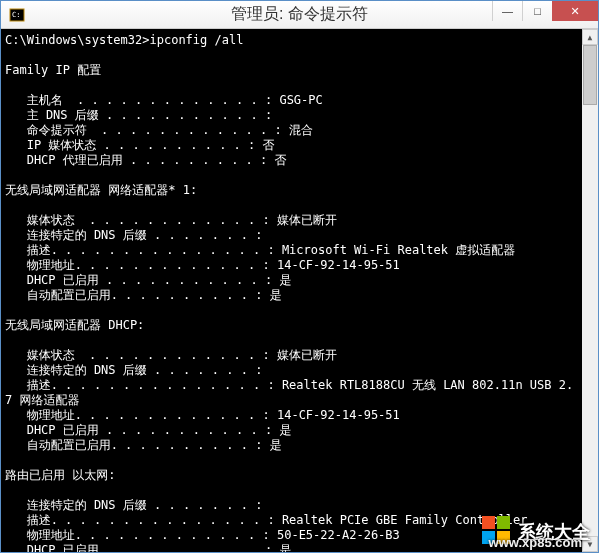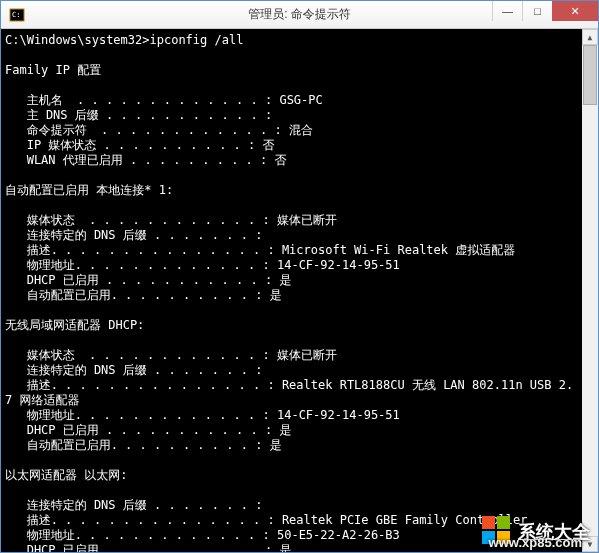--- a/index.html
+++ b/index.html
@@ -34,21 +34,21 @@
       margin-left: 6px;
       display: flex;
       align-items: center;
       justify-content: center;
     }
     .titlebar-icon svg { width: 16px; height: 16px; }
     .titlebar-title {
       position: absolute;
       left: 50%;
       transform: translateX(-50%);
-      font-size: 12px;
+      font-size: 16px;
       color: #333;
       font-family: "Microsoft YaHei", sans-serif;
     }
     .titlebar-controls {
       position: absolute;
       right: 0;
       top: 0;
       display: flex;
       height: 20px;
     }
@@ -165,42 +165,42 @@
   </div>
 
   <div class="terminal"><span>C:\Windows\system32&gt;</span><span>ipconfig /all</span>
 
 <span>Family IP 配置</span>
 
 <span><span>   主机名  . . . . . . . . . . . . . : </span><span>GSG-PC</span></span>
 <span><span>   主 DNS 后缀 . . . . . . . . . . . : </span><span></span></span>
 <span><span>   命令提示符  . . . . . . . . . . . . : </span><span>混合</span></span>
 <span><span>   IP 媒体状态 . . . . . . . . . . : </span><span>否</span></span>
-<span><span>   WLAN 代理已启用 . . . . . . . . . : </span><span>否</span></span>
-
-<span>自动配置已启用 本地连接* 1:</span>
+<span><span>   DHCP 代理已启用 . . . . . . . . . : </span><span>否</span></span>
+
+<span>无线局域网适配器 网络适配器* 1:</span>
 
 <span><span>   媒体状态  . . . . . . . . . . . . : </span><span>媒体已断开</span></span>
 <span><span>   连接特定的 DNS 后缀 . . . . . . . : </span><span></span></span>
 <span><span>   描述. . . . . . . . . . . . . . . : </span><span>Microsoft Wi-Fi Realtek 虚拟适配器</span></span>
 <span><span>   物理地址. . . . . . . . . . . . . : </span><span>14-CF-92-14-95-51</span></span>
 <span><span>   DHCP 已启用 . . . . . . . . . . . : </span><span>是</span></span>
 <span><span>   自动配置已启用. . . . . . . . . . : </span><span>是</span></span>
 
 <span>无线局域网适配器 DHCP:</span>
 
 <span><span>   媒体状态  . . . . . . . . . . . . : </span><span>媒体已断开</span></span>
 <span><span>   连接特定的 DNS 后缀 . . . . . . . : </span><span></span></span>
 <span><span>   描述. . . . . . . . . . . . . . . : </span><span>Realtek RTL8188CU 无线 LAN 802.11n USB 2.</span></span>
 <span><span>7 网络适配器</span><span></span></span>
 <span><span>   物理地址. . . . . . . . . . . . . : </span><span>14-CF-92-14-95-51</span></span>
 <span><span>   DHCP 已启用 . . . . . . . . . . . : </span><span>是</span></span>
 <span><span>   自动配置已启用. . . . . . . . . . : </span><span>是</span></span>
 
-<span>以太网适配器 以太网:</span>
+<span>路由已启用 以太网:</span>
 
 <span><span>   连接特定的 DNS 后缀 . . . . . . . : </span><span></span></span>
 <span><span>   描述. . . . . . . . . . . . . . . : </span><span>Realtek PCIe GBE Family Controller</span></span>
 <span><span>   物理地址. . . . . . . . . . . . . : </span><span>50-E5-22-A2-26-B3</span></span>
 <span><span>   DHCP 已启用 . . . . . . . . . . . : </span><span>是</span></span></div>
 
   <div class="scrollbar">
     <div class="scroll-arrow">▲</div>
     <div class="scroll-thumb"></div>
     <div class="scroll-arrow" style="position:absolute;bottom:0">▼</div>

